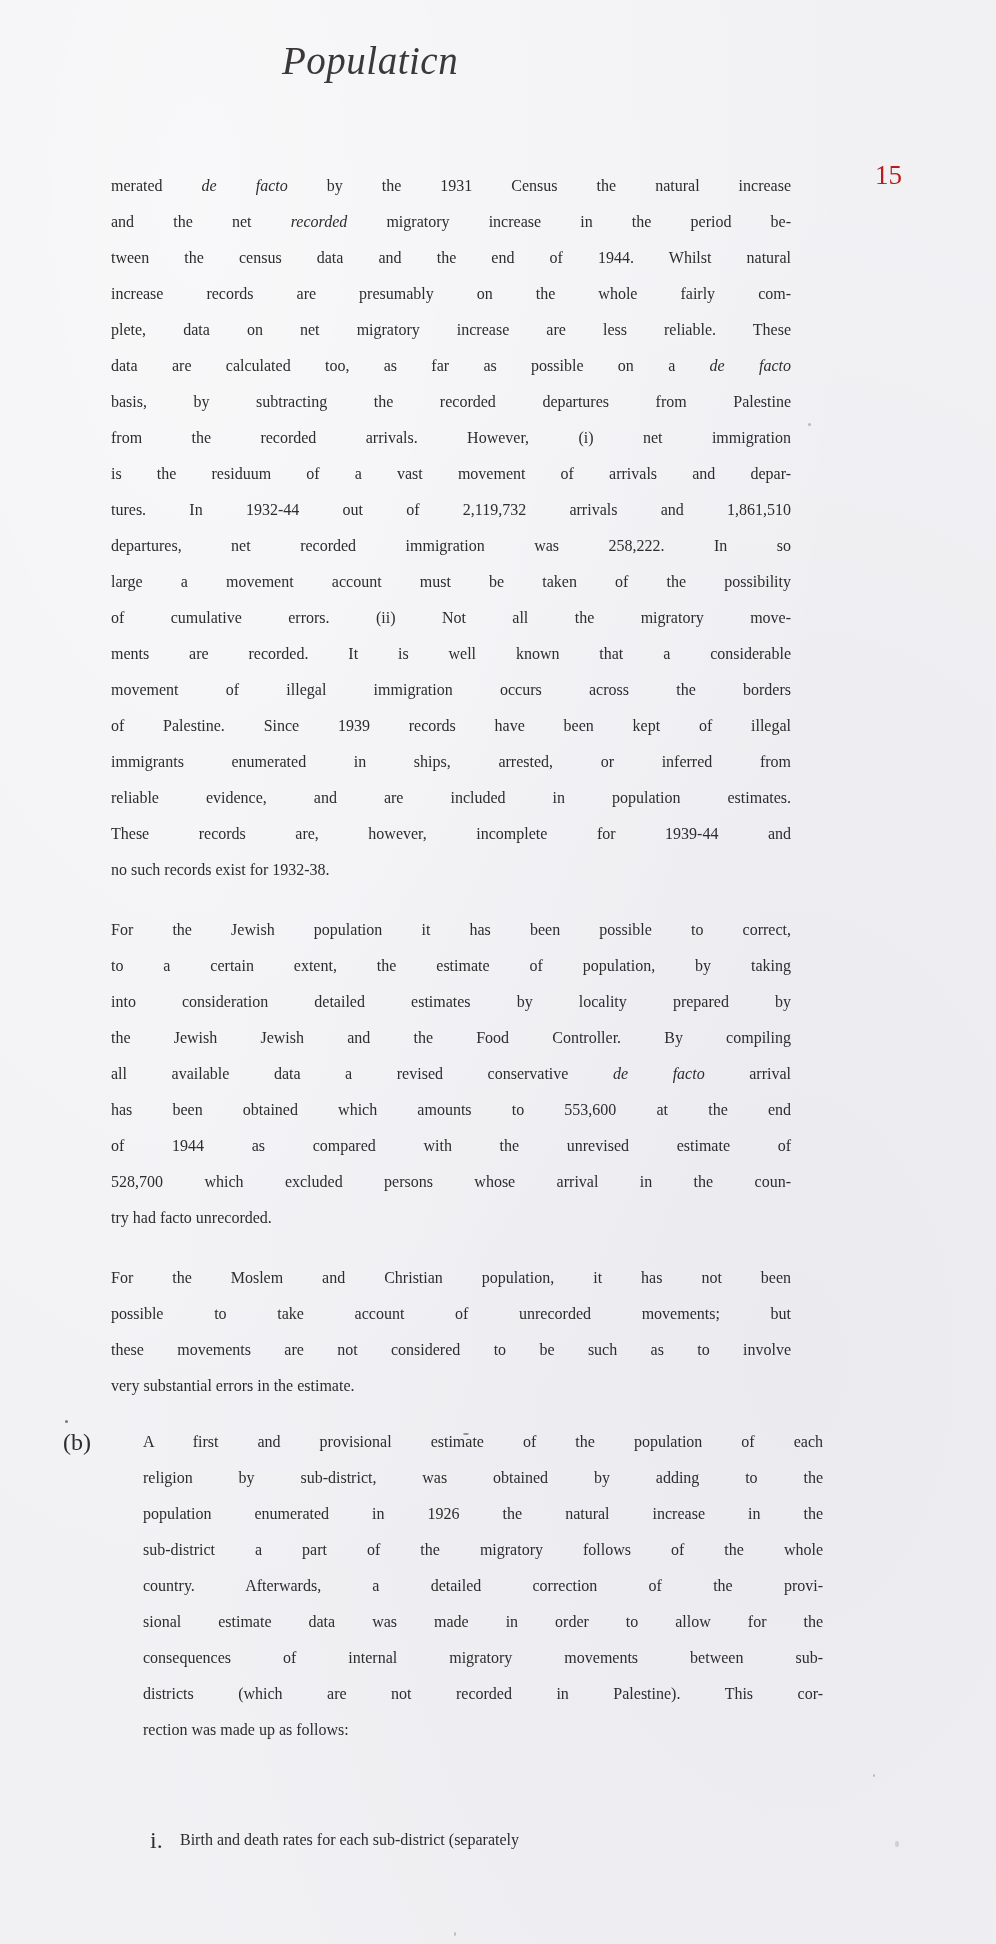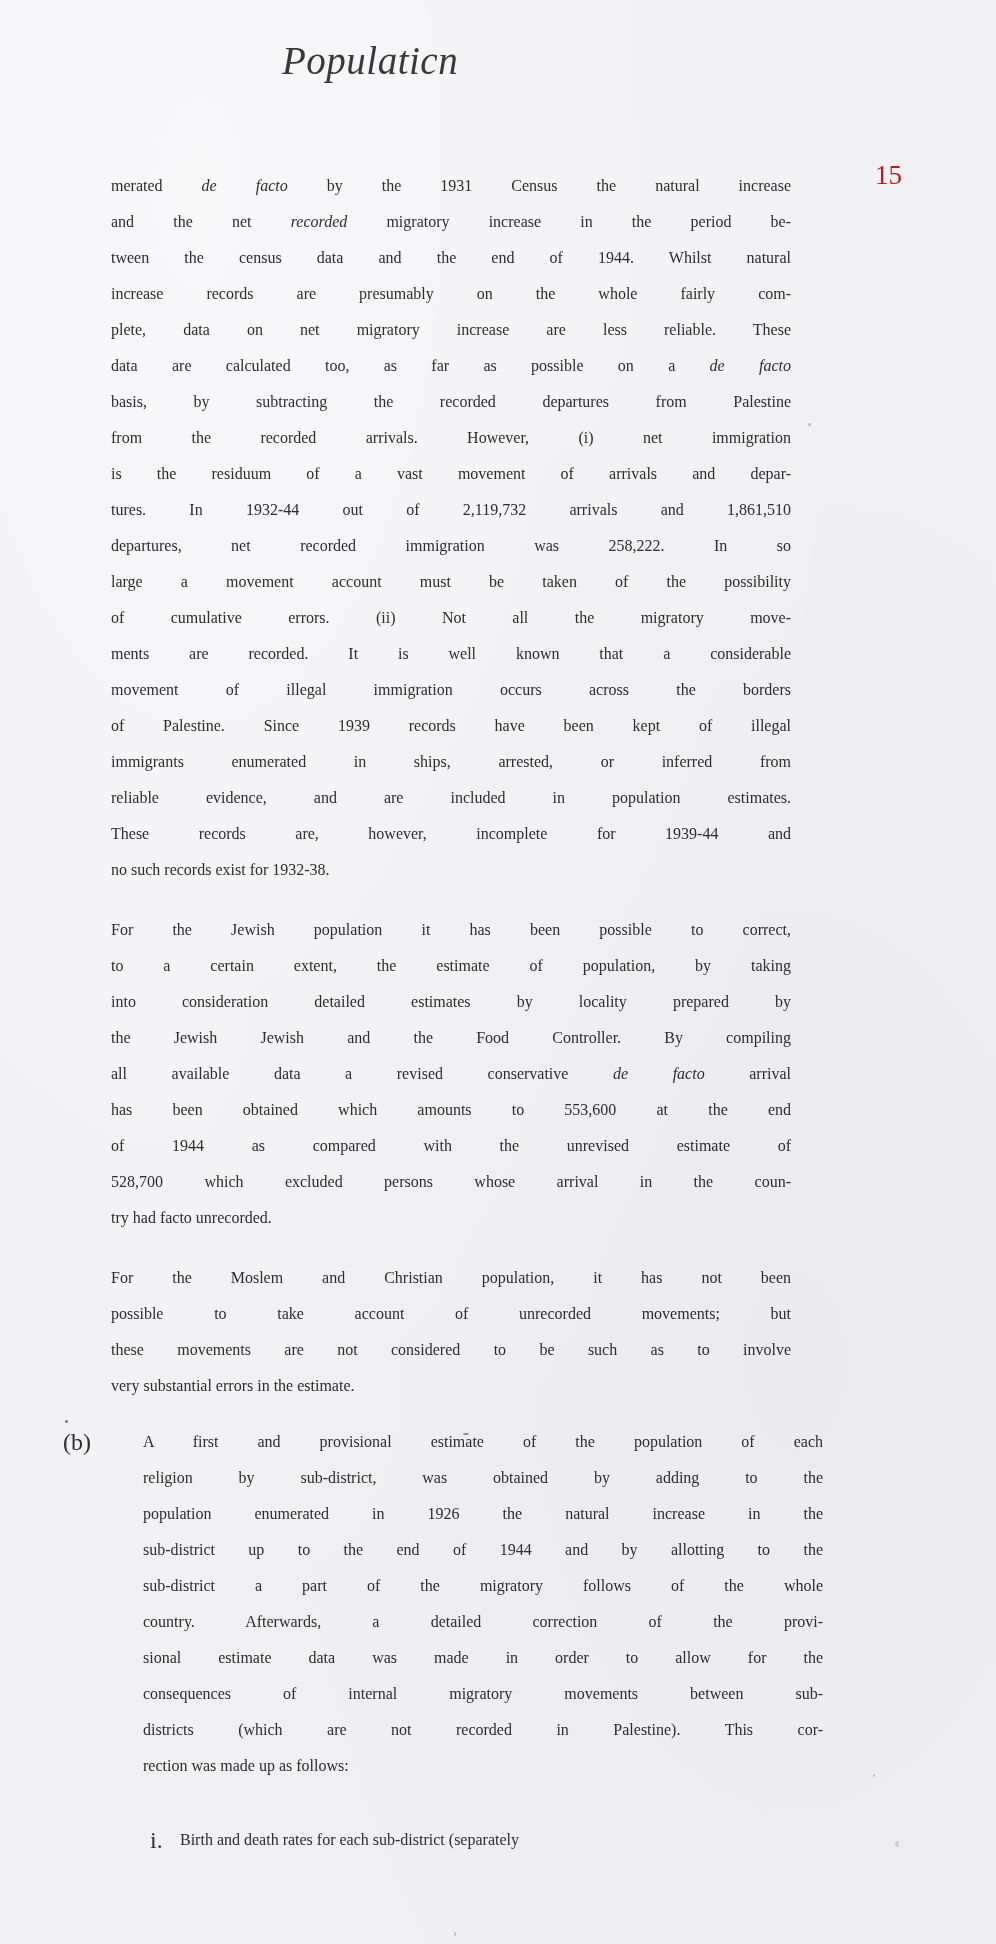--- a/index.html
+++ b/index.html
@@ -153,21 +153,20 @@
         <span class="line last"><span>very substantial errors in the estimate.</span></span>
       </div>
   </div>
 
   <div class="list-b">
     <span class="marker">(b)</span>
     <div class="content">
         <span class="line"><span>A first and provisional estimate of the population of each</span></span>
         <span class="line"><span>religion by sub-district, was obtained by adding to the</span></span>
         <span class="line"><span>population enumerated in 1926 the natural increase in the</span></span>
-        <span class="line"><span>sub-district up to the end of 1944 and by allotting to the</span></span>
         <span class="line"><span>sub-district a part of the migratory follows of the whole</span></span>
         <span class="line"><span>country. Afterwards, a detailed correction of the provi-</span></span>
         <span class="line"><span>sional estimate data was made in order to allow for the</span></span>
         <span class="line"><span>consequences of internal migratory movements between sub-</span></span>
         <span class="line"><span>districts (which are not recorded in Palestine). This cor-</span></span>
         <span class="line last"><span>rection was made up as follows:</span></span>
       </div>
   </div>
 
   <div class="sublist">

